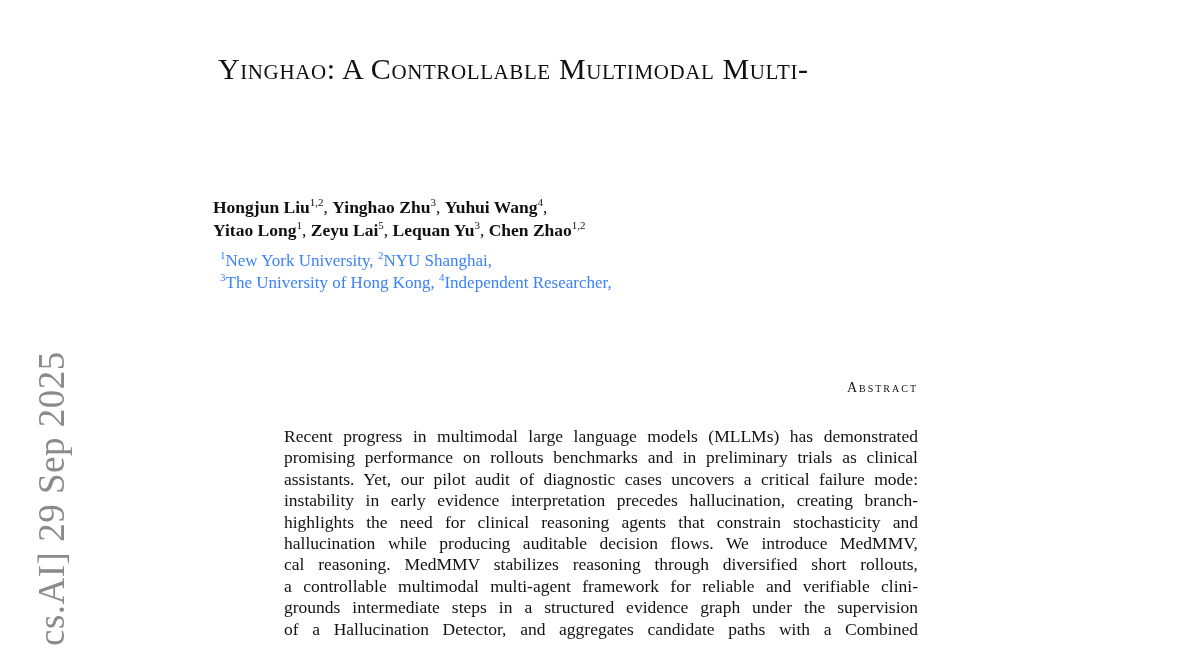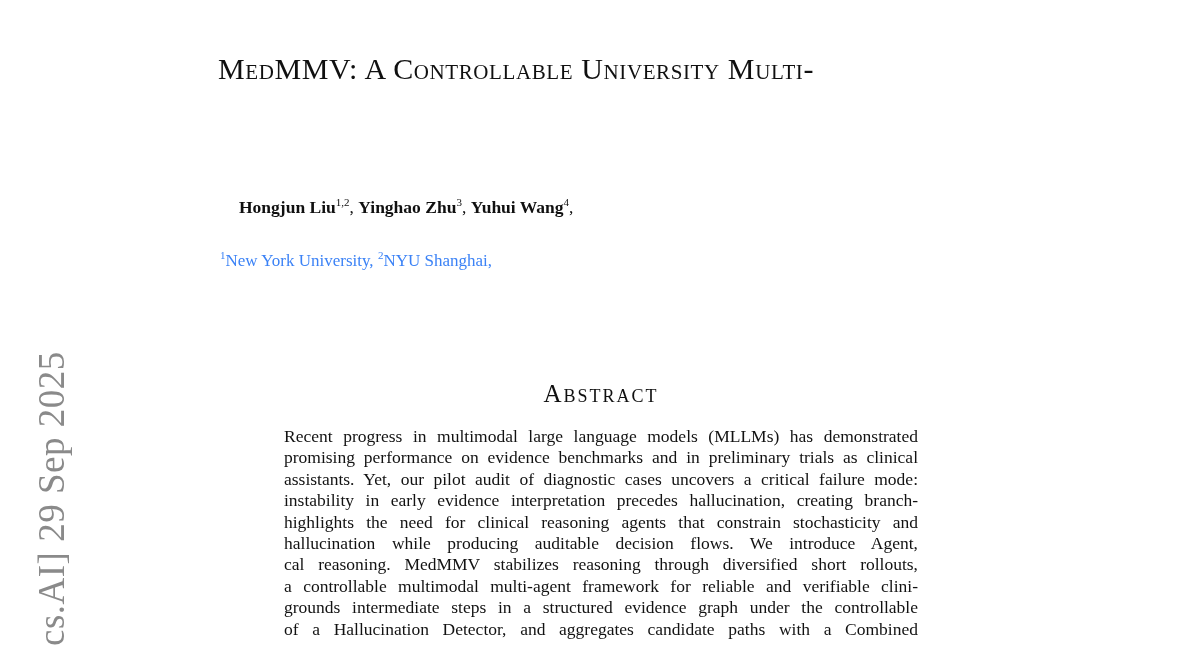--- a/index.html
+++ b/index.html
@@ -35,21 +35,21 @@
     width: 830px;
     font-size: 30px;
     line-height: 38.5px;
     font-variant: small-caps;
     letter-spacing: 0.6px;
     color: #101010;
   }
 
   .authors {
     position: absolute;
-    left: 239px;
+    left: 213px;
     top: 196px;
     width: 640px;
     font-size: 17.5px;
     line-height: 23px;
     color: #101010;
   }
   .author-name { font-weight: bold; }
   .authors sup, .affiliations sup {
     font-size: 11px;
     position: relative;
@@ -67,22 +67,22 @@
     font-size: 17px;
     line-height: 22.4px;
     color: #3b82f6;
   }
 
   .abstract-heading {
     position: absolute;
     left: 284px;
     top: 380px;
     width: 634px;
-    text-align: center;
-    font-size: 25px;
+    text-align: right;
+    font-size: 14px;
     font-variant: small-caps;
     letter-spacing: 2px;
     color: #101010;
   }
 
   .abstract-body {
     position: absolute;
     left: 284px;
     top: 426px;
     width: 634px;
@@ -99,39 +99,41 @@
   }
 </style>
 </head>
 <body>
 
 <div class="page" style="background: rgb(255, 255, 255);">
 
   <div class="stamp" style="color: rgb(138, 138, 138);">cs.AI] 29 Sep 2025</div>
 
   <div class="title">
-    <div>MedMMV: A Controllable University Multi-</div>
+    <div>Yinghao: A Controllable Multimodal Multi-</div>
   </div>
 
   <div class="authors">
     <div><span class="author-name">Hongjun Liu</span><sup>1,2</sup><span>, </span><span class="author-name">Yinghao Zhu</span><sup>3</sup><span>, </span><span class="author-name">Yuhui Wang</span><sup>4</sup><span>,</span></div>
+    <div><span class="author-name">Yitao Long</span><sup>1</sup><span>, </span><span class="author-name">Zeyu Lai</span><sup>5</sup><span>, </span><span class="author-name">Lequan Yu</span><sup>3</sup><span>, </span><span class="author-name">Chen Zhao</span><sup>1,2</sup><span></span></div>
   </div>
 
   <div class="affiliations">
     <div><sup>1</sup><span>New York University, </span><sup>2</sup><span>NYU Shanghai,</span></div>
+    <div><sup>3</sup><span>The University of Hong Kong, </span><sup>4</sup><span>Independent Researcher,</span></div>
   </div>
 
   <div class="abstract-heading">Abstract</div>
 
   <div class="abstract-body">
       <div class="abs-line">Recent progress in multimodal large language models (MLLMs) has demonstrated</div>
-      <div class="abs-line">promising performance on evidence benchmarks and in preliminary trials as clinical</div>
+      <div class="abs-line">promising performance on rollouts benchmarks and in preliminary trials as clinical</div>
       <div class="abs-line">assistants. Yet, our pilot audit of diagnostic cases uncovers a critical failure mode:</div>
       <div class="abs-line">instability in early evidence interpretation precedes hallucination, creating branch-</div>
       <div class="abs-line">highlights the need for clinical reasoning agents that constrain stochasticity and</div>
-      <div class="abs-line">hallucination while producing auditable decision flows. We introduce Agent,</div>
+      <div class="abs-line">hallucination while producing auditable decision flows. We introduce MedMMV,</div>
       <div class="abs-line">cal reasoning. MedMMV stabilizes reasoning through diversified short rollouts,</div>
       <div class="abs-line">a controllable multimodal multi-agent framework for reliable and verifiable clini-</div>
-      <div class="abs-line">grounds intermediate steps in a structured evidence graph under the controllable</div>
+      <div class="abs-line">grounds intermediate steps in a structured evidence graph under the supervision</div>
       <div class="abs-line">of a Hallucination Detector, and aggregates candidate paths with a Combined</div>
     </div>
 
 </div>
 
 </body></html>

